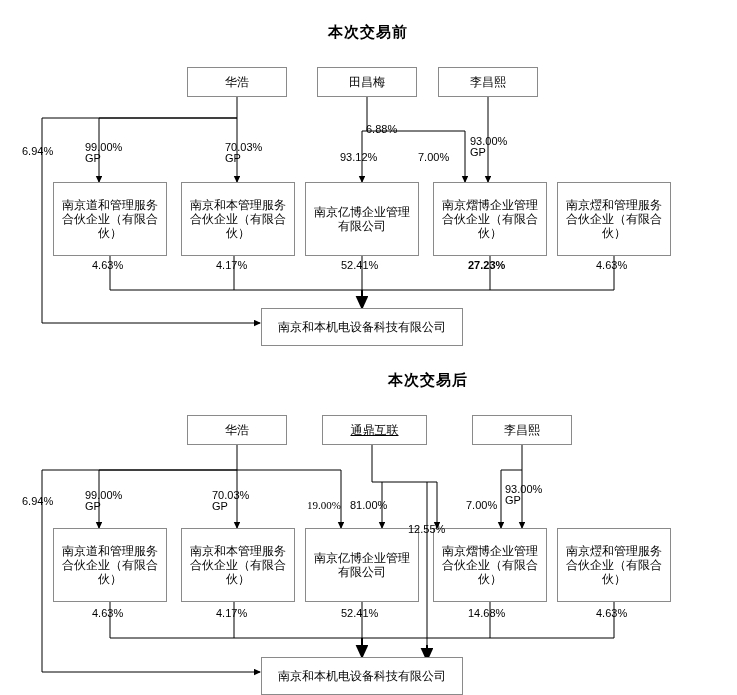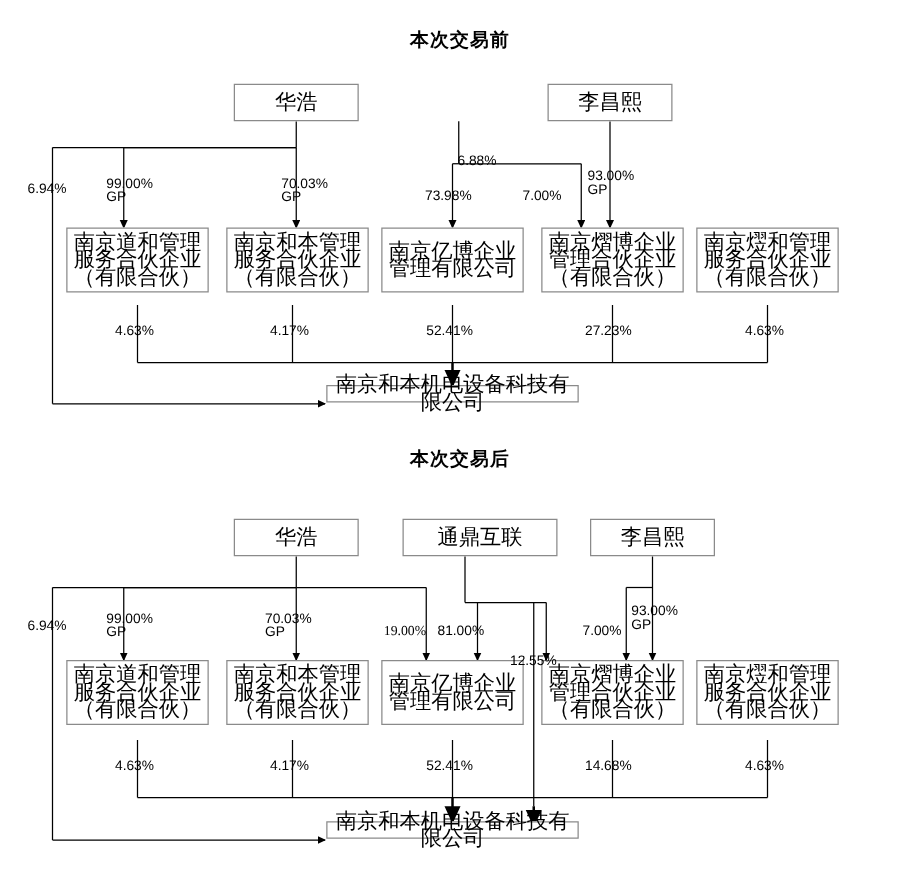--- a/index.html
+++ b/index.html
@@ -18,31 +18,31 @@
     font-size:15px;
     font-weight:bold;
     text-align:center;
     letter-spacing:1px;
   }
   .node{
     position:absolute;
     border:1px solid #8a8a8a;
     background:#ffffff;
     box-sizing:border-box;
-    font-size:17px;
+    font-size:12px;
     line-height:14px;
     display:flex;
     align-items:center;
     justify-content:center;
     text-align:center;
     padding:2px 3px;
   }
   .node.person{height:30px;}
-  .node.entity{height:52px;}
-  .node.target{height:14px;}
+  .node.entity{height:74px;}
+  .node.target{height:38px;}
   .lbl{
     position:absolute;
     font-size:11px;
     line-height:11px;
     white-space:nowrap;
     color:#000;
   }
 </style>
 </head>
 <body>
@@ -110,48 +110,49 @@
       <path d="M490,592 L490,638"></path>
       <path d="M614,592 L614,638"></path>
       <path d="M110,638 L614,638"></path>
       <path d="M362,638 L362,657" stroke-width="2" marker-end="url(#ah)"></path>
     </g>
   </svg>
 
   <div class="title" style="left:268px;top:23px;width:200px;">本次交易前</div>
 
   <div class="node person" style="left:187px;top:67px;width:100px;">华浩</div>
+  <div class="node person" style="left:317px;top:67px;width:100px;">田昌梅</div>
   <div class="node person" style="left:438px;top:67px;width:100px;">李昌熙</div>
 
   <div class="node entity" style="left:53px;top:182px;width:114px;">南京道和管理服务合伙企业（有限合伙）</div>
   <div class="node entity" style="left:181px;top:182px;width:114px;">南京和本管理服务合伙企业（有限合伙）</div>
   <div class="node entity" style="left:305px;top:182px;width:114px;">南京亿博企业管理有限公司</div>
   <div class="node entity" style="left:433px;top:182px;width:114px;">南京熠博企业管理合伙企业（有限合伙）</div>
   <div class="node entity" style="left:557px;top:182px;width:114px;">南京熤和管理服务合伙企业（有限合伙）</div>
 
   <div class="node target" style="left:261px;top:308px;width:202px;">南京和本机电设备科技有限公司</div>
 
   <div class="lbl" style="left:22px;top:146px;">6.94%</div>
   <div class="lbl" style="left:85px;top:142px;">99.00%<br>GP</div>
   <div class="lbl" style="left:225px;top:142px;">70.03%<br>GP</div>
   <div class="lbl" style="left:366px;top:124px;">6.88%</div>
-  <div class="lbl" style="left:340px;top:152px;">73.98%</div>
+  <div class="lbl" style="left:340px;top:152px;">93.12%</div>
   <div class="lbl" style="left:418px;top:152px;">7.00%</div>
   <div class="lbl" style="left:470px;top:136px;">93.00%<br>GP</div>
 
   <div class="lbl" style="left:92px;top:260px;">4.63%</div>
   <div class="lbl" style="left:216px;top:260px;">4.17%</div>
   <div class="lbl" style="left:341px;top:260px;">52.41%</div>
-  <div class="lbl" style="left:468px;top:260px;">27.23%</div>
+  <div class="lbl" style="left:468px;top:260px;font-weight:bold;">27.23%</div>
   <div class="lbl" style="left:596px;top:260px;">4.63%</div>
 
-  <div class="title" style="left:268px;top:358px;width:200px;">本次交易后</div>
+  <div class="title" style="left:268px;top:371px;width:200px;text-align:right;">本次交易后</div>
 
   <div class="node person" style="left:187px;top:415px;width:100px;">华浩</div>
-  <div class="node person" style="left:322px;top:415px;width:124px;">通鼎互联</div>
+  <div class="node person" style="left:322px;top:415px;width:105px;text-decoration:underline;">通鼎互联</div>
   <div class="node person" style="left:472px;top:415px;width:100px;">李昌熙</div>
 
   <div class="node entity" style="left:53px;top:528px;width:114px;">南京道和管理服务合伙企业（有限合伙）</div>
   <div class="node entity" style="left:181px;top:528px;width:114px;">南京和本管理服务合伙企业（有限合伙）</div>
   <div class="node entity" style="left:305px;top:528px;width:114px;">南京亿博企业管理有限公司</div>
   <div class="node entity" style="left:433px;top:528px;width:114px;">南京熠博企业管理合伙企业（有限合伙）</div>
   <div class="node entity" style="left:557px;top:528px;width:114px;">南京熤和管理服务合伙企业（有限合伙）</div>
 
   <div class="node target" style="left:261px;top:657px;width:202px;">南京和本机电设备科技有限公司</div>
 

